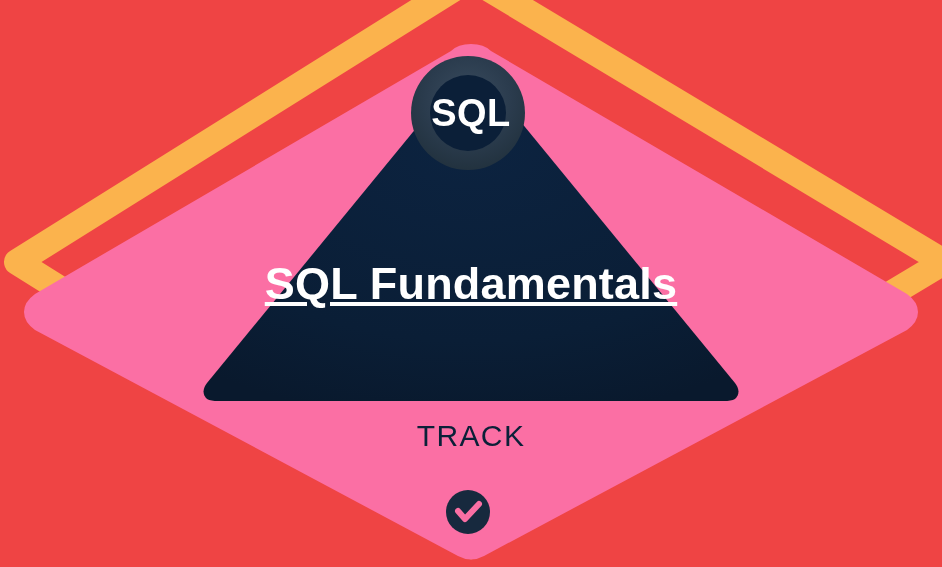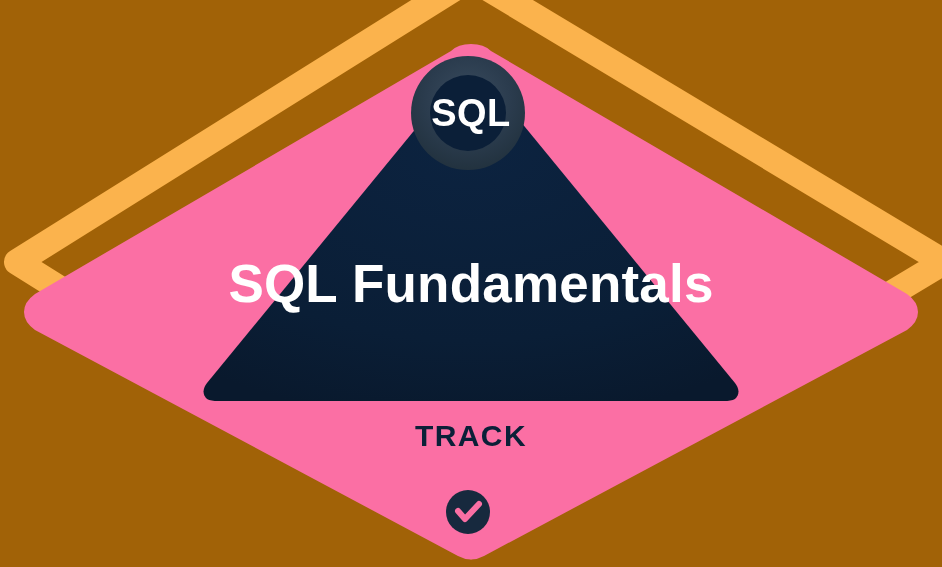--- a/index.html
+++ b/index.html
@@ -13,21 +13,21 @@
     height: 567px;
     overflow: hidden;
     font-family: "Liberation Sans", sans-serif;
     -webkit-font-smoothing: antialiased;
   }
 
   #badge-root {
     position: relative;
     width: 942px;
     height: 567px;
-    background: #a16207;
+    background: #ef4444;
   }
 
   #badge-svg {
     position: absolute;
     left: 0;
     top: 0;
     width: 942px;
     height: 567px;
     display: block;
   }
@@ -45,32 +45,33 @@
     top: 92px;
     font-size: 38px;
     font-weight: 700;
     color: #ffffff;
     letter-spacing: 0.5px;
     line-height: 42px;
   }
 
   #track-title {
     top: 255px;
-    font-size: 53px;
+    font-size: 45px;
     font-weight: 700;
     color: #ffffff;
     letter-spacing: 0.2px;
     line-height: 58px;
     white-space: nowrap;
+    text-decoration: underline;
   }
 
   #track-status {
     top: 419px;
     font-size: 30px;
-    font-weight: 700;
+    font-weight: 400;
     color: #0b2038;
     letter-spacing: 1.4px;
     line-height: 34px;
   }
   #track-status .status-line {
     display: block;
   }
 </style>
 </head>
 <body>

